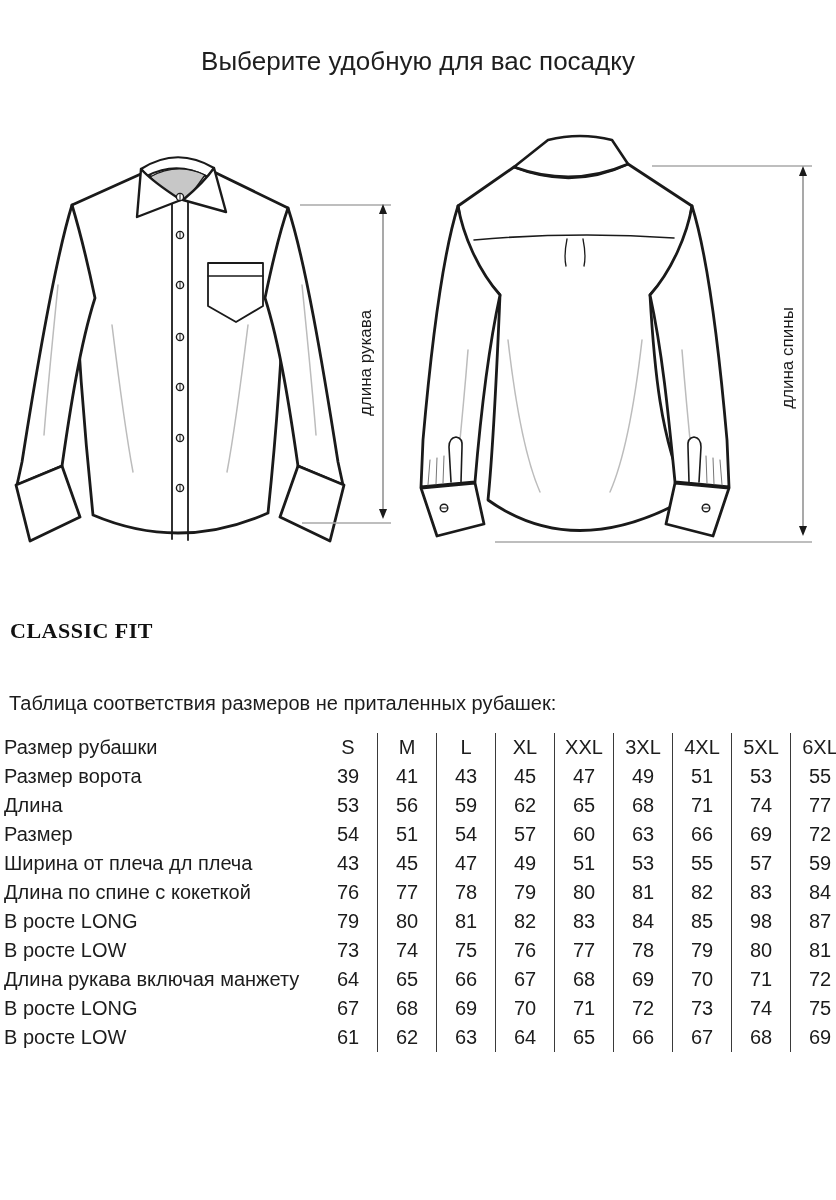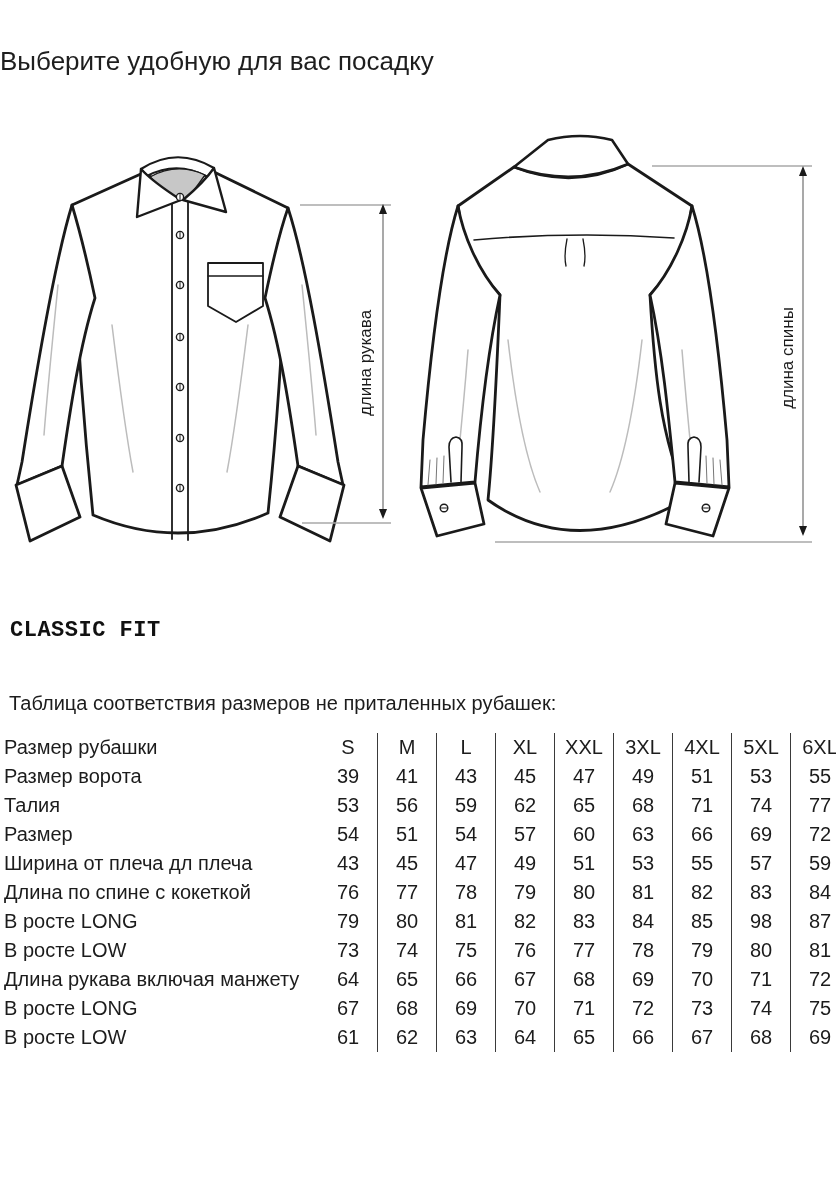--- a/index.html
+++ b/index.html
@@ -6,32 +6,32 @@
   .page{
     position:relative;
     width:836px;height:1200px;
     background:#ffffff;
     font-family:"Liberation Sans",sans-serif;
     color:#1c1c1c;
     overflow:hidden;
   }
   .title{
     position:absolute;top:46px;left:0;width:836px;
-    text-align:left;
+    text-align:center;
     font-size:26px;line-height:30px;
     color:#1e1e1e;
     font-weight:400;
   }
   .drawings{
     position:absolute;top:110px;left:0;
     width:836px;height:470px;
   }
   .classic-fit{
     position:absolute;top:618px;left:10px;
-    font-family:Liberation Mono, monospace;
+    font-family:Liberation Serif, serif;
     font-size:22px;font-weight:bold;letter-spacing:0.5px;
     color:#111111;
   }
   .subtitle{
     position:absolute;top:656px;left:9px;
     font-size:20px;color:#1c1c1c;margin-top:36px;
   }
   .size-table-wrap{
     position:absolute;top:733px;left:0;width:837px;
   }
@@ -201,21 +201,21 @@
             <td class="val">41</td>
             <td class="val">43</td>
             <td class="val">45</td>
             <td class="val">47</td>
             <td class="val">49</td>
             <td class="val">51</td>
             <td class="val">53</td>
             <td class="val last">55</td>
           </tr>
           <tr>
-            <td class="lbl">Талия</td>
+            <td class="lbl">Длина</td>
             <td class="val">53</td>
             <td class="val">56</td>
             <td class="val">59</td>
             <td class="val">62</td>
             <td class="val">65</td>
             <td class="val">68</td>
             <td class="val">71</td>
             <td class="val">74</td>
             <td class="val last">77</td>
           </tr>

